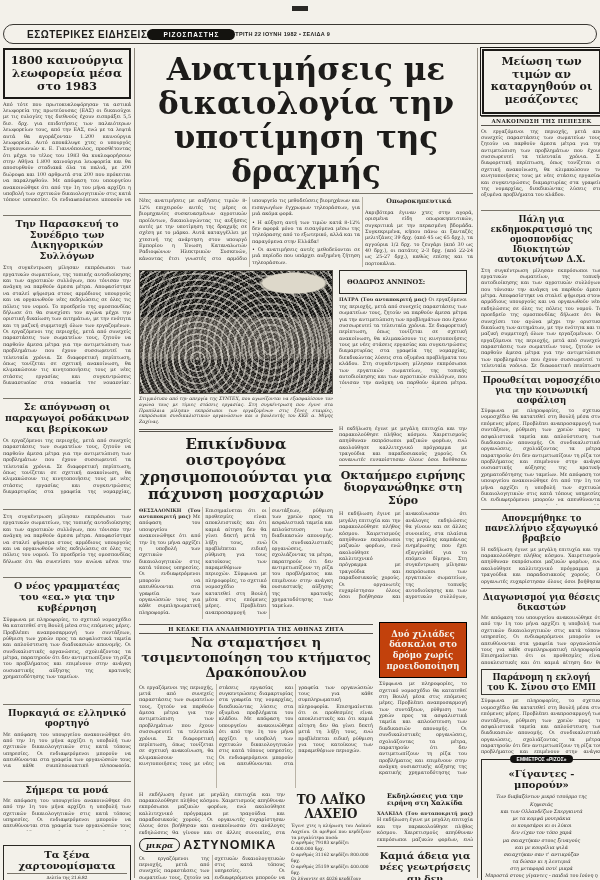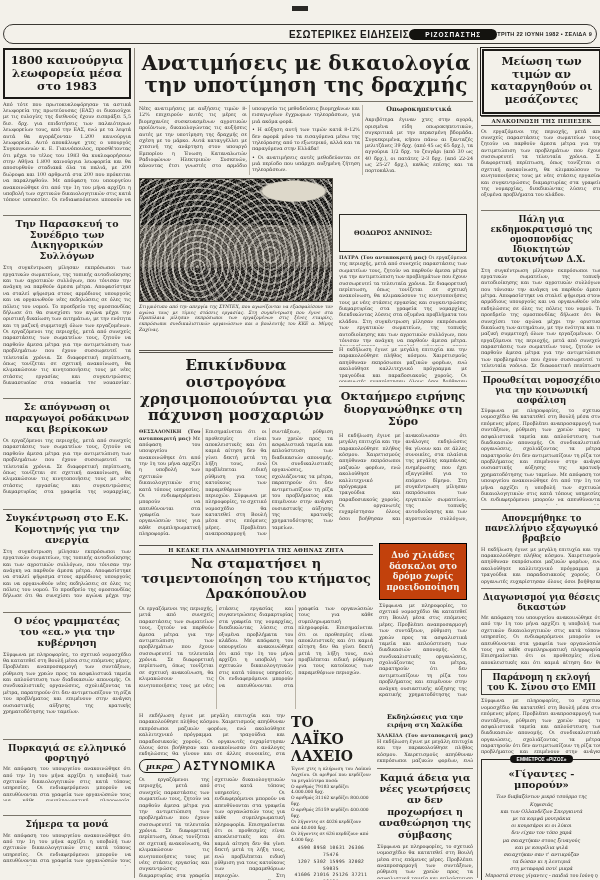--- a/index.html
+++ b/index.html
@@ -2,22 +2,22 @@
 <html><head>
 <meta charset="utf-8">
 <style>
   html,body{margin:0;padding:0;background:#d8d4cc;}
   .page{position:relative;width:600px;height:880px;background:#f3f1ea;overflow:hidden;
         font-family:"DejaVu Serif",serif;color:#1d1c1a;}
   .fold-mark{position:absolute;top:6px;left:292px;width:16px;height:5px;background:#2a2925;}
 
   
   .topbar{position:absolute;top:24px;left:3px;right:3px;height:20px;border:1.5px solid #3a3833;
-          border-radius:10px;display:flex;align-items:center;justify-content:flex-end;
-          padding:0 4px;background:#f3f1ea;box-sizing:border-box;}
+          border-radius:10px;display:flex;align-items:center;justify-content:flex-start;
+          padding:0 23px;background:#f3f1ea;box-sizing:border-box;}
   .section-title{font-family:"Liberation Sans",sans-serif;font-weight:bold;font-size:10px;letter-spacing:.5px;}
   .masthead-pill{background:#14130f;color:#fff;border-radius:8px;font-size:6.5px;font-weight:bold;
           padding:2px 16px;letter-spacing:1px;font-family:"Liberation Sans",sans-serif;}
   .date-line{font-size:5.5px;font-weight:bold;letter-spacing:.3px;font-family:"Liberation Sans",sans-serif;}
 
   
   .cols{position:absolute;top:48px;left:3px;right:3px;bottom:2px;display:flex;}
   .col-left{width:128px;flex:none;padding-right:3px;}
   .col-center{width:334px;flex:none;border-left:1px solid #8d877b;border-right:1px solid #8d877b;
               padding:0 4px;box-sizing:content-box;}
@@ -30,57 +30,57 @@
   .dl{font-weight:bold;}
   .h-box{border:2px solid #1b1a17;padding:4px 3px;text-align:center;font-weight:bold;line-height:1.12;}
   .h2{font-weight:bold;text-align:center;line-height:1.15;margin:3px 0 2px;}
   .sep{border-top:1px solid #7a756a;margin:4px 0 3px;}
   .sep3{border-top:3px double #57534b;margin:4px 0 3px;}
   .kicker{font-size:5.5px;font-weight:bold;text-align:center;letter-spacing:.3px;
           border-top:1px solid #57534b;border-bottom:1px solid #57534b;padding:1px 0;margin:2px 0;}
   .art{margin-bottom:14px;}
 
   
-  .main-headline{font-size:20px;font-weight:bold;text-align:center;line-height:1.1;margin:4px 0 5px;}
+  .main-headline{font-size:31px;font-weight:bold;text-align:center;line-height:1.1;margin:4px 0 5px;}
   .lead{height:70px;margin-bottom:3px;}
   .lead .subhead{display:block;text-align:center;font-weight:bold;font-size:6.5px;margin:3px 0;}
   .lead .bullet{display:block;margin-top:2px;}
 
   
   .band{display:flex;gap:6px;}
   .photo-wrap{width:194px;flex:none;}
   .photo{width:194px;height:124px;border:1px solid #504c44;box-sizing:border-box;background-color:#23211e;
     background-image:
       radial-gradient(ellipse 56px 18px at 80% 10%, #ddd8ca 0 55%, rgba(0,0,0,0) 62%),
       repeating-linear-gradient(72deg, rgba(255,255,255,.15) 0 1px, rgba(0,0,0,0) 1px 4px),
       repeating-linear-gradient(-31deg, rgba(255,255,255,.20) 0 1px, rgba(0,0,0,0) 1px 3px),
       repeating-radial-gradient(circle at 30% 72%, rgba(232,227,216,.55) 0 1.5px, rgba(0,0,0,0) 1.5px 6px),
       repeating-radial-gradient(circle at 68% 62%, rgba(240,236,226,.40) 0 2px, rgba(0,0,0,0) 2px 7px),
       linear-gradient(to bottom, #161512 0 38%, #4a463f 38% 72%, #26231f 72% 100%);}
   .caption{font-size:4.5px;font-style:italic;line-height:1.25;text-align:justify;color:#2e2c29;margin-top:2px;}
   .patras-cell{width:128px;flex:none;}
-  .patras-box{border:1.5px solid #2a2823;padding:14px;margin-top:36px;}
+  .patras-box{border:1.5px solid #2a2823;padding:7px;}
   .patras-kicker{font-size:6.5px;font-weight:bold;}
   .patras-head{font-size:11px;font-weight:bold;text-align:center;line-height:1.18;margin:3px 0;}
 
   .oistro-head{font-size:15px;font-weight:bold;text-align:center;line-height:1.12;margin:4px 0;}
   .syros-head{font-size:11px;font-weight:bold;text-align:center;line-height:1.15;margin:4px 0 3px;}
 
   .drak-head{font-size:13px;font-weight:bold;text-align:center;line-height:1.15;margin:2px 0 3px;}
   .teachers-box{background:#c2410c;color:#f6f4ee;font-weight:bold;font-size:8.5px;text-align:center;
                 line-height:1.25;padding:6px 4px;border:1px solid #000;}
 
   
   .astyn-head{display:flex;align-items:center;gap:3px;margin:3px 0;}
   .mikra-pill{border:1.5px solid #1b1a17;border-radius:9px;font-style:italic;font-weight:bold;
               font-size:8px;padding:1px 6px;}
   .astyn-title{font-family:"Liberation Sans",sans-serif;font-weight:bold;font-size:12.5px;letter-spacing:1px;}
 
   
-  .lax-title{font-size:14px;font-weight:bold;line-height:1.2;margin:2px 0;}
+  .lax-title{font-size:12px;font-weight:bold;text-align:center;line-height:1.2;margin:2px 0;}
   .lax-intro{font-size:4.4px;line-height:1.3;text-align:justify;color:#33312d;}
   .prize{font-size:4.4px;line-height:1.35;color:#2a2926;}
   .laxrow{font-size:4.6px;line-height:1.5;letter-spacing:.4px;text-align:center;color:#2a2926;
           font-family:"DejaVu Sans Mono",monospace;}
   .geot-head{font-size:9.5px;font-weight:bold;text-align:center;line-height:1.2;margin:3px 0;}
   .mini-head{font-size:6.5px;font-weight:bold;text-align:center;line-height:1.2;margin:2px 0;}
 
   
   .fx-box{border:1.5px solid #2a2823;padding:3px;margin-top:3px;}
   .fx-title{font-size:10px;font-weight:bold;text-align:center;border-bottom:1px solid #7a756a;padding-bottom:2px;}
@@ -135,21 +135,20 @@
       </div>
       <div class="sep"></div>
       <div class="art">
         <div class="h2" style="font-size:9.5px">Σε απόγνωση οι παραγωγοί ροδάκινων και βερίκοκων</div>
         <div class="body" style="height:58px">
           <span>Οι εργαζόμενοι της περιοχής, μετά από συνεχείς παραστάσεις των σωματείων τους, ζητούν να παρθούν άμεσα μέτρα για την αντιμετώπιση των προβλημάτων που έχουν συσσωρευτεί τα τελευταία χρόνια. Σε διαφορετική περίπτωση, όπως τονίζεται σε σχετική ανακοίνωση, θα κλιμακώσουν τις κινητοποιήσεις τους με νέες στάσεις εργασίας και συγκεντρώσεις διαμαρτυρίας στα γραφεία της νομαρχίας, διεκδικώντας λύσεις στα οξυμένα προβλήματα του κλάδου.</span>
         </div>
       </div>
       <div class="sep"></div>
       <div class="art">
-        <div class="h2" style="font-size:9.5px">Συγκέντρωση στο Ε.Κ. Κομοτηνής για την ανεργία</div>
         <div class="body" style="height:50px">
           <span>Στη συγκέντρωση μίλησαν εκπρόσωποι των εργατικών σωματείων, της τοπικής αυτοδιοίκησης και των αγροτικών συλλόγων, που τόνισαν την ανάγκη να παρθούν άμεσα μέτρα. Αποφασίστηκε να σταλεί ψήφισμα στους αρμόδιους υπουργούς και να οργανωθούν νέες εκδηλώσεις σε όλες τις πόλεις του νομού. Το προεδρείο της ομοσπονδίας δήλωσε ότι θα συνεχίσει τον αγώνα μέχρι την οριστική δικαίωση των αιτημάτων, με την ενότητα και τη μαζική συμμετοχή όλων των εργαζομένων.</span>
         </div>
       </div>
       <div class="sep"></div>
       <div class="art">
         <div class="h2" style="font-size:9.5px">Ο νέος γραμματέας του «εα.» για την κυβέρνηση</div>
         <div class="body" style="height:74px">
           <span>Σύμφωνα με πληροφορίες, το σχετικό νομοσχέδιο θα κατατεθεί στη Βουλή μέσα στις επόμενες μέρες. Προβλέπει αναπροσαρμογή των συντάξεων, ρύθμιση των χρεών προς τα ασφαλιστικά ταμεία και απλούστευση των διαδικασιών απονομής. Οι συνδικαλιστικές οργανώσεις, σχολιάζοντας τα μέτρα, παρατηρούν ότι δεν αντιμετωπίζουν τη ρίζα του προβλήματος και επιμένουν στην ανάγκη ουσιαστικής αύξησης της κρατικής χρηματοδότησης των ταμείων.</span>
         </div>

